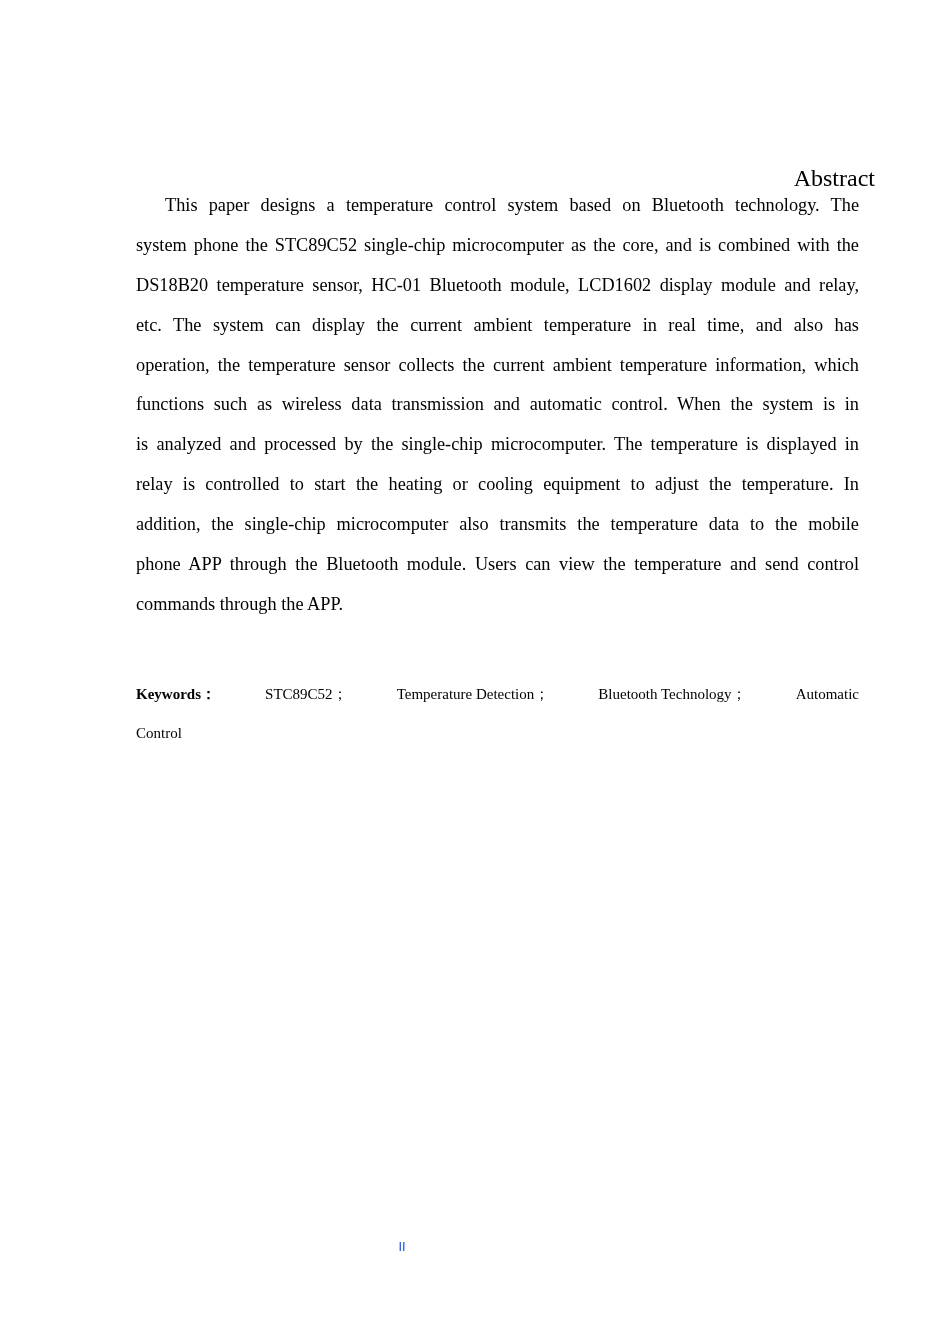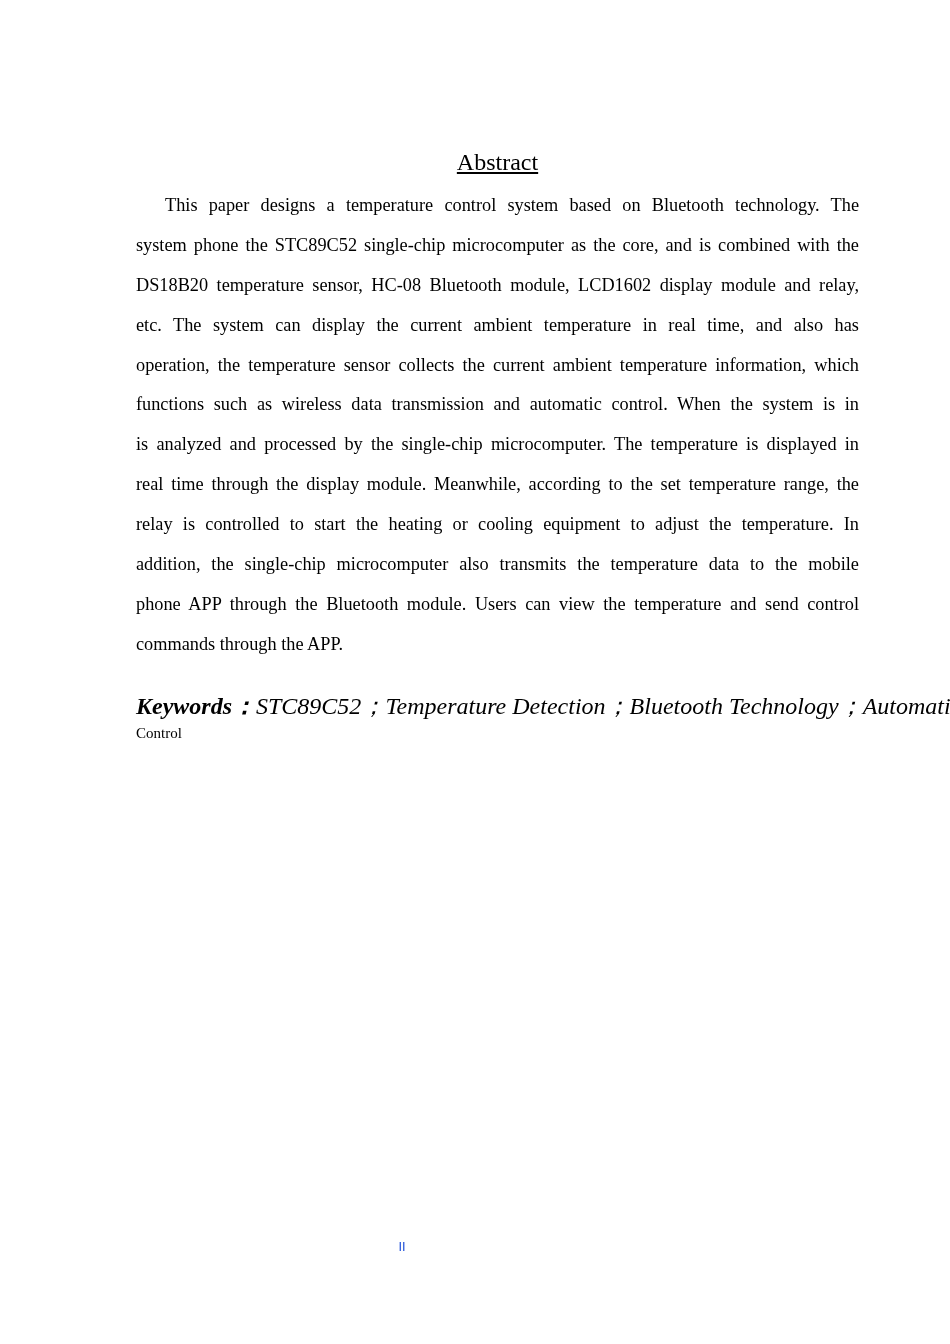--- a/index.html
+++ b/index.html
@@ -21,27 +21,26 @@
       top: 0;
       width: 950px;
       height: 1344px;
       background: #ffffff;
     }
     .title {
       position: absolute;
       left: 136px;
       width: 723px;
       top: 146px;
-      text-align: center;
+      text-align: right;
       font-size: 24px;
       line-height: 32px;
       font-weight: normal;
-      margin: 0;
+      margin: 16px;
       padding-left: 0;
-      text-decoration: underline;
     }
     .title span {
       position: relative;
       left: 0px;
     }
     .body-lines {
       position: absolute;
       left: 136px;
       top: 192px;
       width: 723px;
@@ -65,26 +64,25 @@
     }
     .kw-block {
       position: absolute;
       left: 136px;
       top: 681px;
       width: 723px;
     }
     .kw-line {
       display: flex;
       justify-content: space-between;
-      align-items: flex-end;
-      font-size: 24px;
+      align-items: flex-start;
+      font-size: 15px;
       line-height: 27px;
       height: 39px;
       white-space: nowrap;
-      font-style: italic;
     }
     .kw-label {
       font-weight: bold;
     }
     .kw-line2 {
       font-size: 15px;
       line-height: 27px;
       height: 39px;
     }
     .page-number {
@@ -104,26 +102,25 @@
 
 <div class="page">
 
   <h1 class="title">
     <span>Abstract</span>
   </h1>
 
   <div class="body-lines">
     <span class="line first">This paper designs a temperature control system based on Bluetooth technology. The</span>
     <span class="line">system phone the STC89C52 single-chip microcomputer as the core, and is combined with the</span>
-    <span class="line">DS18B20 temperature sensor, HC-08 Bluetooth module, LCD1602 display module and relay,</span>
+    <span class="line">DS18B20 temperature sensor, HC-01 Bluetooth module, LCD1602 display module and relay,</span>
     <span class="line">etc. The system can display the current ambient temperature in real time, and also has</span>
     <span class="line">operation, the temperature sensor collects the current ambient temperature information, which</span>
     <span class="line">functions such as wireless data transmission and automatic control. When the system is in</span>
     <span class="line">is analyzed and processed by the single-chip microcomputer. The temperature is displayed in</span>
-    <span class="line">real time through the display module. Meanwhile, according to the set temperature range, the</span>
     <span class="line">relay is controlled to start the heating or cooling equipment to adjust the temperature. In</span>
     <span class="line">addition, the single-chip microcomputer also transmits the temperature data to the mobile</span>
     <span class="line">phone APP through the Bluetooth module. Users can view the temperature and send control</span>
     <span class="line last">commands through the APP.</span>
   </div>
 
   <div class="kw-block">
     <div class="kw-line">
       <span class="kw-label">Keywords：</span>
       <span>STC89C52；</span>

